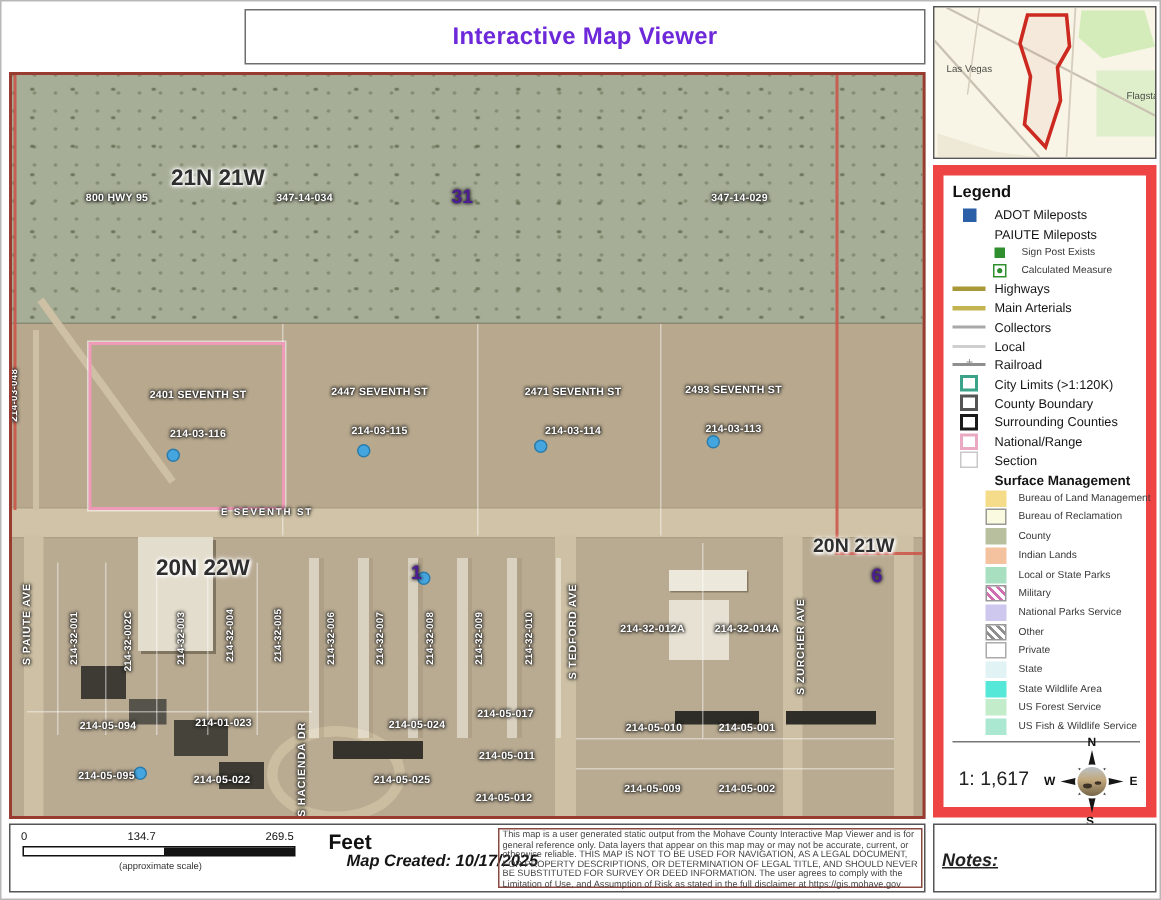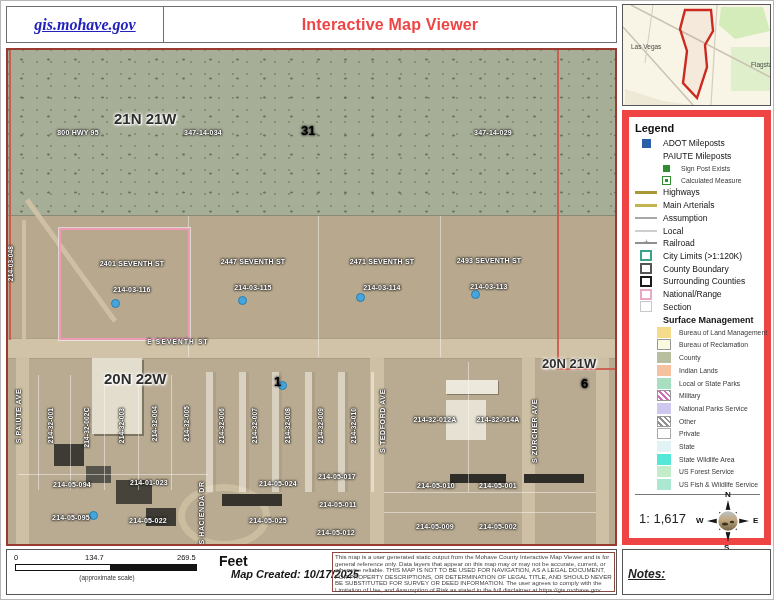--- a/index.html
+++ b/index.html
@@ -3,21 +3,21 @@
 <meta charset="utf-8">
 <style>
   html,body{margin:0;padding:0;background:#fff;}
   #page{position:relative;width:774px;height:600px;background:#fff;border:1px solid #b8b8b8;box-sizing:border-box;
         font-family:"Liberation Sans",sans-serif;overflow:hidden;}
   
   .hdr-box{position:absolute;border:1px solid #6e6e6e;background:#fff;display:flex;align-items:center;justify-content:center;box-sizing:border-box;}
   #site-link{left:5px;top:5px;width:158px;height:37px;}
   #site-link a{font-family:"Liberation Serif",serif;font-style:italic;font-weight:bold;font-size:16px;color:#2121bd;text-decoration:underline;}
   #title-box{left:162px;top:5px;width:454px;height:37px;}
-  #title-box span{font-size:16px;font-weight:bold;color:#ef4444;letter-spacing:.2px;}
+  #title-box span{font-size:16px;font-weight:bold;color:#6d28d9;letter-spacing:.2px;}
   
   #inset{position:absolute;left:621px;top:3px;width:149px;height:102px;border:1px solid #555;background:#f8f4e6;overflow:hidden;box-sizing:border-box;}
   .inset-city{position:absolute;font-size:6.5px;color:#4a4a46;white-space:nowrap;}
   
   #map{position:absolute;left:5px;top:47px;width:611px;height:498px;border:2px solid #9a3b31;box-sizing:border-box;overflow:hidden;
        background:#b9ab92;}
   .speck-green{background-color:#a7ae97;background-image:
      radial-gradient(rgba(62,74,44,.55) 1.1px,transparent 1.9px),
      radial-gradient(rgba(84,96,62,.4) 1px,transparent 1.6px);
      background-size:27px 19px,14px 12px;background-position:0 0,8px 6px;}
@@ -28,21 +28,21 @@
   .mlayer{position:absolute;}
   .road{position:absolute;background:#cdc0a4;}
   .gridline-v{position:absolute;width:1px;background:rgba(255,255,255,.45);}
   .gridline-h{position:absolute;height:1px;background:rgba(255,255,255,.45);}
   .redline{position:absolute;background:rgba(205,82,70,.85);}
   #sel-parcel{position:absolute;border:2px solid #ef9ab8;box-shadow:0 0 0 1px rgba(255,255,255,.55);}
   .map-label{position:absolute;color:#fff;font-weight:bold;font-size:7px;text-align:center;white-space:nowrap;
      text-shadow:0 0 2px #1c1c1c,0 0 2px #1c1c1c,0 0 3px #1c1c1c;letter-spacing:.2px;}
   .twp-label{position:absolute;color:#2e2e2e;font-weight:bold;font-size:15px;white-space:nowrap;
      text-shadow:0 0 2px #fff,0 0 3px #fff,0 0 4px #fff,1px 1px 2px #fff;}
-  .sec-label{position:absolute;color:#000000;font-weight:bold;font-size:13px;text-shadow:0 0 2px #222,0 0 3px #222;}
+  .sec-label{position:absolute;color:#4c1d95;font-weight:bold;font-size:13px;text-shadow:0 0 2px #222,0 0 3px #222;}
   .v-label{position:absolute;width:58px;height:9px;font-size:6.5px;transform:rotate(-90deg);}
   .street-v{position:absolute;width:80px;height:10px;font-size:7px;transform:rotate(-90deg);letter-spacing:.6px;}
   .bluedot{position:absolute;width:9px;height:9px;border-radius:50%;background:#45a6df;border:1px solid #2b7cab;box-sizing:border-box;}
   .bldg{position:absolute;}
   #culdesac{position:absolute;left:170px;top:434px;width:92px;height:64px;border:7px solid #cbbd9f;border-radius:50%;box-sizing:border-box;}
   #trailers{position:absolute;left:198px;top:322px;width:168px;height:120px;
      background:repeating-linear-gradient(90deg,rgba(250,247,238,.5) 0 7px,rgba(110,92,66,.14) 7px 10px,rgba(0,0,0,0) 10px 33px);}
   
   #legend{position:absolute;left:621px;top:109px;width:149px;height:435px;border:7px solid #ef4444;background:#fff;box-sizing:border-box;
      padding:4px 4px 0 6px;display:flex;flex-direction:column;}
@@ -76,23 +76,20 @@
   #created{position:absolute;left:224px;top:18px;font-size:11px;font-style:italic;font-weight:600;color:#151515;}
   #copyright{position:absolute;left:5px;top:33px;font-size:9.5px;font-weight:bold;color:#111;}
   #disclaimer{position:absolute;left:325px;top:2px;width:283px;height:40px;border:1px solid #8a4a42;box-sizing:border-box;
      font-size:6.15px;line-height:6.6px;color:#444;padding:1px 2px;text-align:left;}
 </style>
 </head>
 <body>
 
 <div id="page">
 
-  <div class="hdr-box" id="site-link">
-    <a href="#">gis.mohave.gov</a>
-  </div>
   <div class="hdr-box" id="title-box">
     <span>Interactive Map Viewer</span>
   </div>
 
   <div id="inset">
     <svg width="147" height="100">
       <rect x="0" y="0" width="147" height="100" fill="#f8f4e6"></rect>
       <polygon points="98,2 140,2 147,26 112,34 96,20" fill="#d3ecba"></polygon>
       <rect x="108" y="42" width="39" height="44" fill="#e0efcb"></rect>
       <polygon points="2,84 40,96 70,100 2,100" fill="#eee9d6"></polygon>
@@ -253,21 +250,21 @@
     <div class="lg-row">
       <span class="lg-sw">
           <span class="line-sw" style="border-top:3px solid #c3b351;"></span>
         </span>
       <span class="lg-lab">Main Arterials</span>
     </div>
     <div class="lg-row">
       <span class="lg-sw">
           <span class="line-sw" style="border-top:2px solid #a8a8a8;"></span>
         </span>
-      <span class="lg-lab">Assumption</span>
+      <span class="lg-lab">Collectors</span>
     </div>
     <div class="lg-row">
       <span class="lg-sw">
           <span class="line-sw" style="border-top:2px solid #cfcfcf;"></span>
         </span>
       <span class="lg-lab">Local</span>
     </div>
     <div class="lg-row">
       <span class="lg-sw" style="position:relative;">
         <span class="line-sw" style="border-top:2px solid #8f8f8f;"></span>

